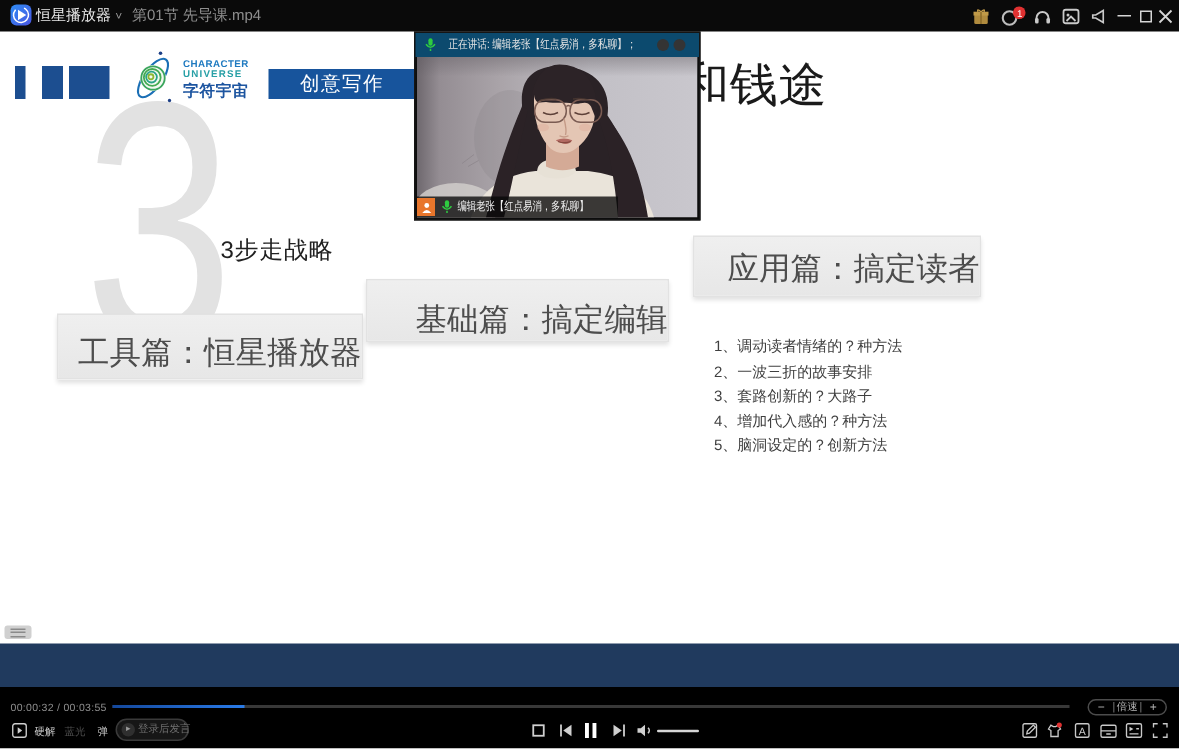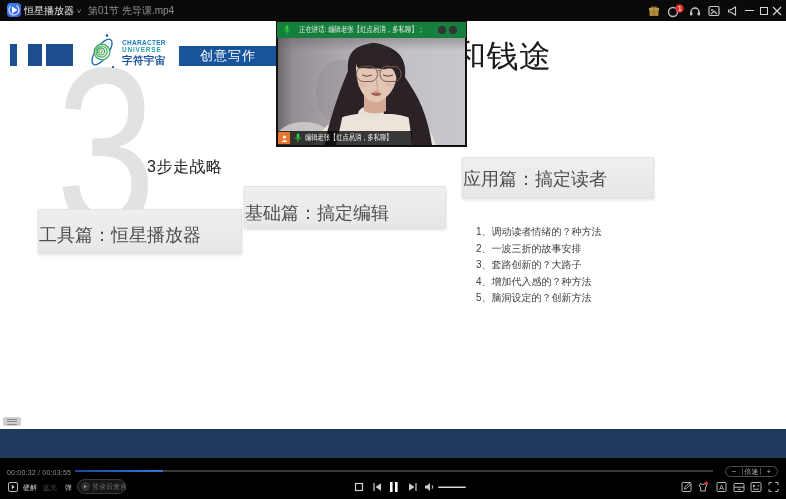--- a/index.html
+++ b/index.html
@@ -12,21 +12,21 @@
 .tb-txt{color:#e8e8e8;font-size:10px;line-height:21px}
 .tb-sub{color:#8f8f8f;font-size:10px;line-height:21px}
 .tb-ic{top:0;height:21px;display:flex;align-items:center;justify-content:center}
 
 #slide{left:0;top:21px;width:786px;height:408px;background:#ffffff;overflow:hidden}
 .bluebar{top:23px;height:22px;background:#1c4e90}
 #cybox{left:179px;top:25px;width:98px;height:20px;background:#17549c;color:#fff;font-size:13px;text-align:center;line-height:20px;letter-spacing:1px}
 #big3{left:56px;top:13px;font-size:230px;color:#e2e2e2;font-weight:400;line-height:1;transform:scaleX(0.78);transform-origin:0 0}
 #stitle{left:147px;top:136px;font-size:16px;color:#212121;letter-spacing:0.5px}
 #htitle{left:454px;top:14px;font-size:32px;color:#1a1a1a;letter-spacing:0.5px}
-.hbox{background:linear-gradient(#efefef,#e7e7e7);border:1px solid #e2e2e2;box-shadow:0 2px 3px rgba(0,0,0,0.12);color:#4d4d4d;text-align:left;font-size:18px}
+.hbox{background:linear-gradient(#efefef,#e7e7e7);border:1px solid #e2e2e2;box-shadow:0 2px 3px rgba(0,0,0,0.12);color:#4d4d4d;text-align:right;font-size:21px}
 #hb1{left:38px;top:188px;width:204px;height:44px;line-height:51px}
 #hb2{left:244px;top:165px;width:202px;height:42px;line-height:53px}
 #hb3{left:462px;top:136px;width:192px;height:41px;line-height:43px}
 .list{font-size:10px;color:#3f3f3f;line-height:17.75px;white-space:nowrap}
 #ls1{left:56px;top:237px}
 #ls2{left:256px;top:217px;line-height:18.2px}
 #ls3{left:476px;top:203px;line-height:16.6px}
 .o{color:#c55a11}
 .b{color:#2e75b6}
 #pl-handle{left:3px;top:396px;width:18px;height:9px;background:#d0d0d0;border-radius:2px}
@@ -38,21 +38,21 @@
 #time{left:7px;top:11px;font-size:7px;color:#8e8e8e;letter-spacing:0.2px}
 #track{left:75px;top:12px;width:638px;height:2px;background:#383838}
 #fill{left:0;top:0;width:88px;height:2px;background:linear-gradient(90deg,#14489c,#2a7be8)}
 .ci{color:#cfcfcf}
 #pill{left:77px;top:21px;width:49px;height:15px;border:1px solid #3a3a3a;border-radius:8px;background:#161616;color:#6f6f6f;font-size:7px;line-height:13px;white-space:nowrap}
 #speed{left:725px;top:8px;width:53px;height:11px;border:1px solid #4c4c4c;border-radius:6px;color:#b5b5b5;font-size:8px;line-height:9px;display:flex;overflow:hidden}
 #speed div{flex:1;text-align:center}
 #speed .sep{flex:0 0 1px;background:#4c4c4c;height:7px;margin-top:1px}
 
 #cam{left:276px;top:21px;width:191px;height:126px;background:#0d0d0d;border:1px solid #151515}
-#cambar{left:0;top:0;width:189px;height:16px;background:#15803d;color:#e4e4e4;font-size:8px;line-height:16px;white-space:nowrap}
+#cambar{left:0;top:0;width:189px;height:16px;background:#0c4a6e;color:#e4e4e4;font-size:8px;line-height:16px;white-space:nowrap}
 #camvid{left:1px;top:15px;width:187px;height:108px;filter:blur(0.4px)}
 #camlabel{left:1px;top:109px;width:134px;height:14px;background:rgba(8,8,8,0.78);color:#f0f0f0;font-size:8px;line-height:14px;white-space:nowrap}
 </style></head>
 <body>
 
 <div class="abs" id="slide">
   <div class="abs" id="big3">3</div>
   <div class="abs bluebar" style="left:10px;width:7px"></div>
   <div class="abs bluebar" style="left:28px;width:14px"></div>
   <div class="abs bluebar" style="left:46px;width:27px"></div>

